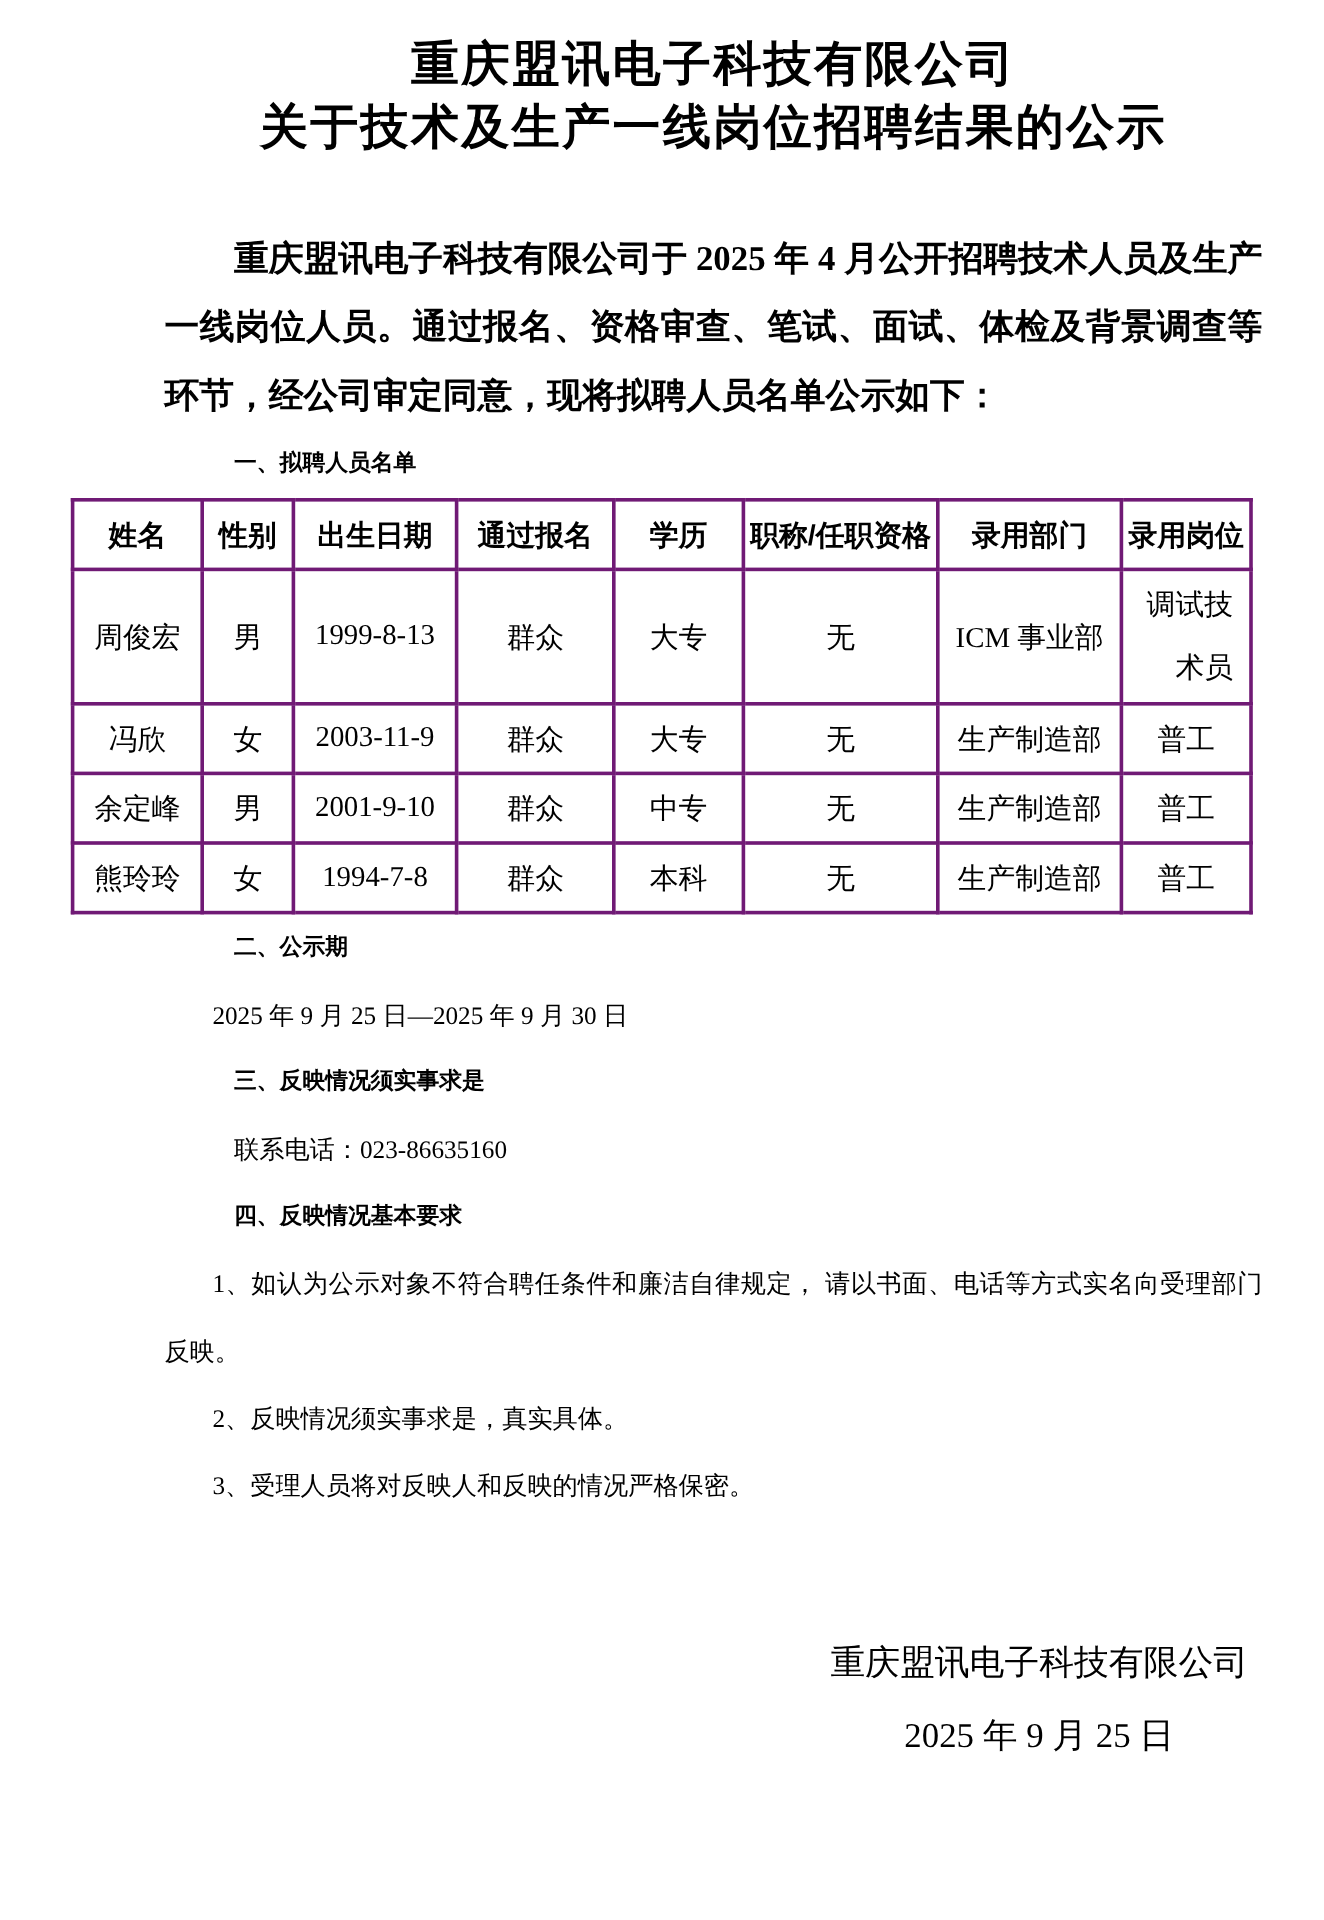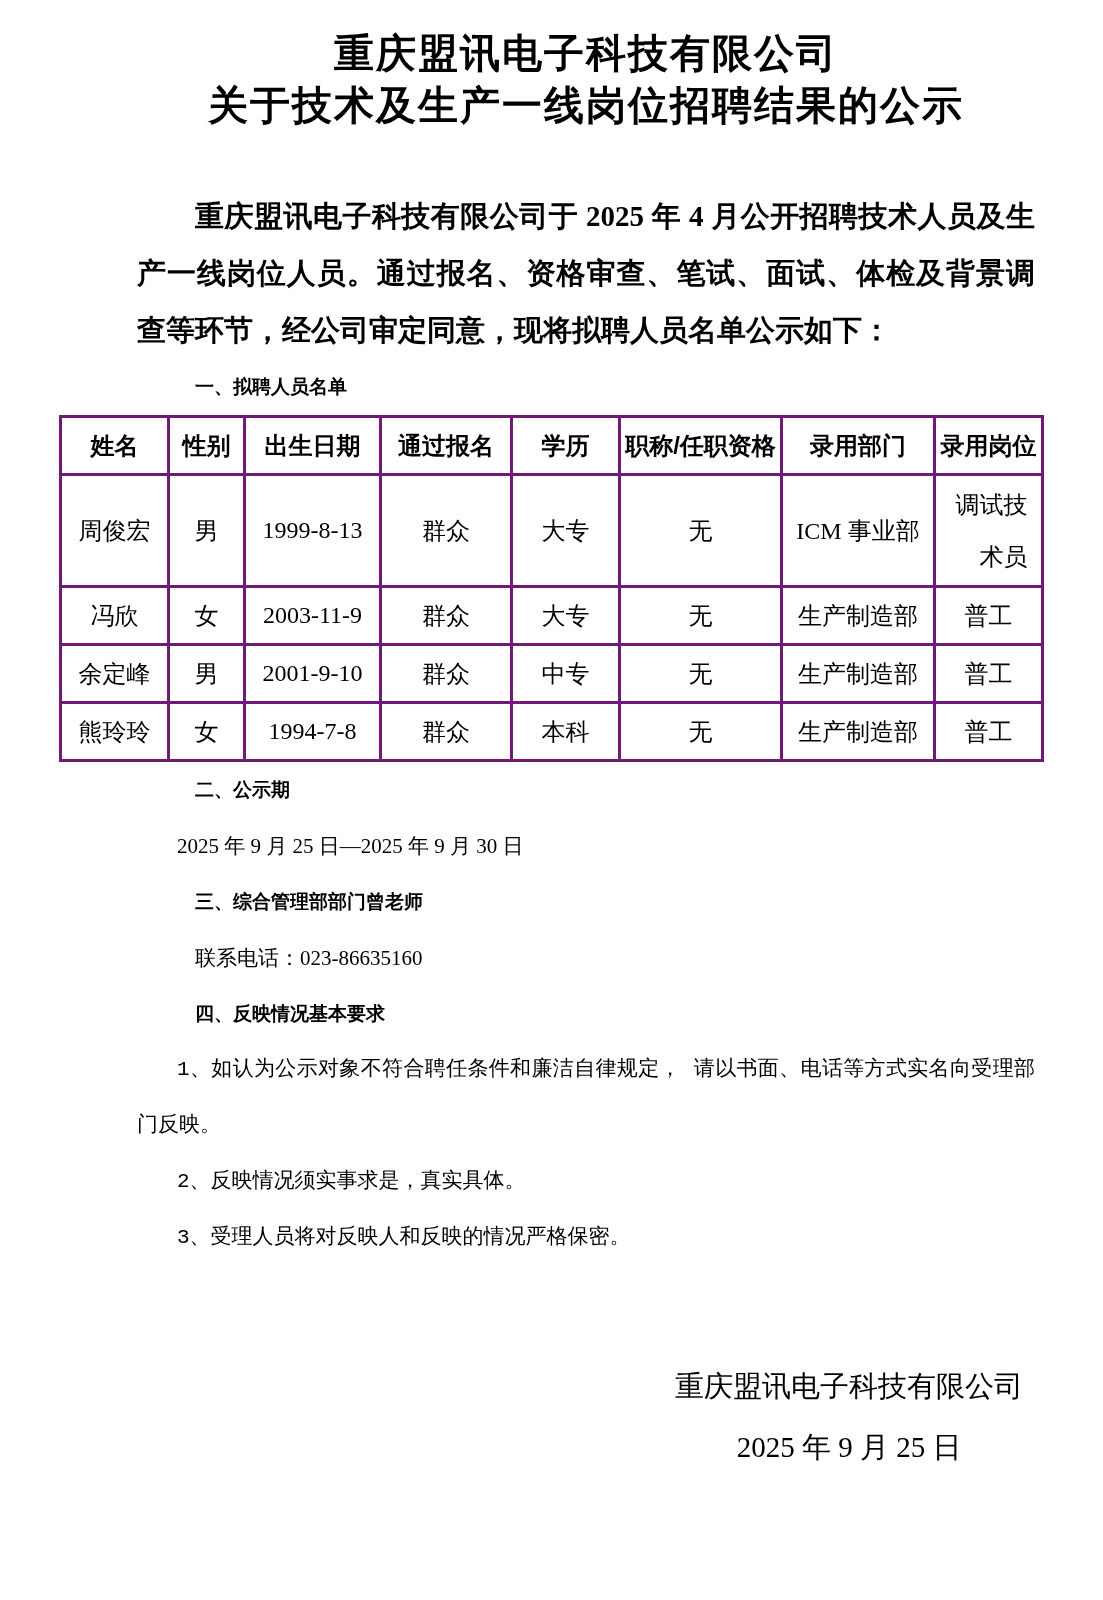--- a/index.html
+++ b/index.html
@@ -11,21 +11,21 @@
   body {
     width: 1103px;
     height: 1600px;
     overflow: hidden;
     font-family: "Liberation Serif", "DejaVu Serif", serif;
   }
   .page {
     box-sizing: border-box;
     width: 1103px;
     height: 1600px;
-    padding: 28px 68px 0 137px;
+    padding: 28px 51px 0 137px;
   }
   
   .doc-title {
     margin: 0;
     text-align: center;
     font-family: "Liberation Serif", "DejaVu Serif", serif;
     font-weight: bold;
     font-size: 40px;
     line-height: 52px;
     letter-spacing: 2px;
@@ -82,21 +82,21 @@
     text-align: right;
   }
   
   .body-line {
     margin: 0;
     font-size: 21px;
     line-height: 56px;
   }
   .indent-2 { text-indent: 58px; }
   .indent-1 { text-indent: 40px; }
-  .item { text-align: justify; font-family: Liberation Mono, monospace; }
+  .item { text-align: justify; }
   
   .footer {
     margin-top: 92px;
     text-align: right;
     padding-right: 12px;
   }
   .footer-inner {
     display: inline-block;
     text-align: center;
   }
@@ -184,21 +184,21 @@
         <td>无</td>
         <td>生产制造部</td>
         <td>普工</td>
       </tr>
     </tbody>
   </table>
 
   <h2 class="sec-heading">二、公示期</h2>
   <p class="body-line indent-1">2025 年 9 月 25 日—2025 年 9 月 30 日</p>
 
-  <h2 class="sec-heading">三、综合管理部部门曾老师</h2>
+  <h2 class="sec-heading">三、反映情况须实事求是</h2>
   <p class="body-line indent-2">联系电话：023-86635160</p>
 
   <h2 class="sec-heading">四、反映情况基本要求</h2>
   <p class="body-line indent-1 item">1、如认为公示对象不符合聘任条件和廉洁自律规定， 请以书面、电话等方式实名向受理部门反映。</p>
   <p class="body-line indent-1 item">2、反映情况须实事求是，真实具体。</p>
   <p class="body-line indent-1 item">3、受理人员将对反映人和反映的情况严格保密。</p>
 
   <div class="footer">
     <div class="footer-inner">
       <p class="footer-line">重庆盟讯电子科技有限公司</p>

